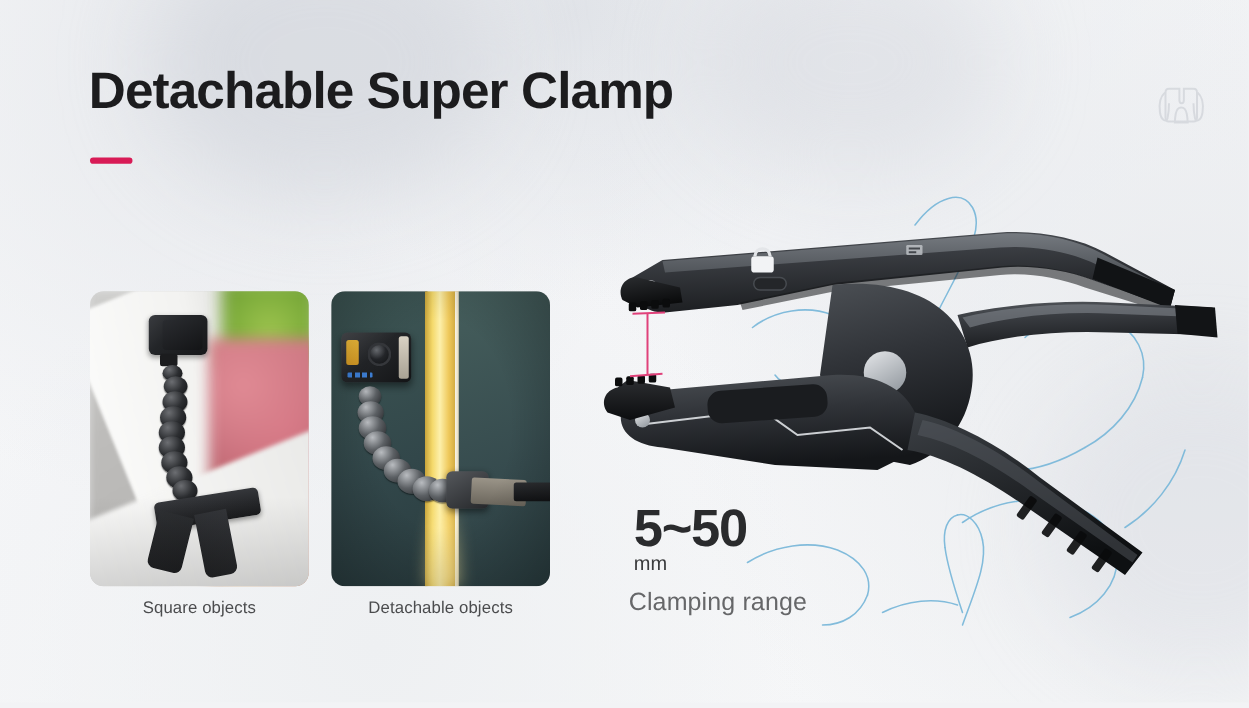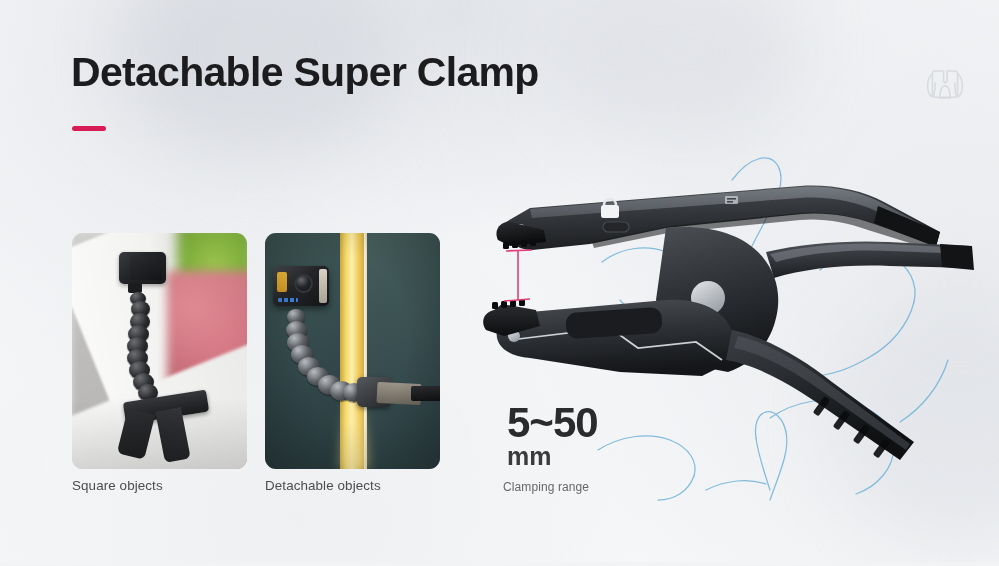--- a/index.html
+++ b/index.html
@@ -28,21 +28,21 @@
     line-height:1.62;letter-spacing:0.05px;white-space:pre-line;}
 
   
   #watermark{position:absolute;left:922px;top:58px;width:46px;height:48px;opacity:.5;}
 
   
   .photo-card{position:absolute;top:233px;width:175px;height:236px;border-radius:11px;
     overflow:hidden;background:#ddd;}
   #photo-square{left:72px;}
   #photo-cylindrical{left:265px;}
-  .caption{position:absolute;top:478px;width:175px;text-align:left;
+  .caption{position:absolute;top:478px;width:175px;text-align:center;
     font-size:13.4px;color:#4b4c4e;letter-spacing:.1px;}
   #caption-square{left:72px;}
   #caption-cylindrical{left:265px;}
 
   
   .p1-road{position:absolute;left:0;top:0;width:62%;height:100%;
     background:linear-gradient(150deg,#cfcfcd 0%,#bdbcba 40%,#b4b3b1 100%);filter:blur(3px);}
   .p1-rail{position:absolute;left:14%;top:-8%;width:95%;height:118%;
     background:linear-gradient(100deg,#fbfbfa 0%,#f2f2f0 46%,#e3e3e1 62%,#d6d6d4 100%);
     transform:rotate(-22deg);filter:blur(1.2px);}
@@ -86,22 +86,22 @@
      radial-gradient(ellipse at 50% 45%,rgba(0,0,0,0) 45%,rgba(0,0,0,.28) 100%);}
 
   
   #hero{position:absolute;left:470px;top:150px;width:529px;height:340px;}
   #hero svg{display:block;width:100%;height:100%;overflow:visible;}
 
   
   #spec{position:absolute;left:503px;top:402px;}
   #spec-value{font-size:42px;font-weight:700;color:#2a2b2d;letter-spacing:-1px;line-height:1;
     display:flex;align-items:baseline;flex-direction:column;}
-  #spec-unit{font-size:25px;font-weight:700;color:#3a3b3d;margin-left:4px;letter-spacing:0;}
-  #spec-label{margin-top:11px;font-size:12px;color:#666769;letter-spacing:.1px;}
+  #spec-unit{font-size:16px;font-weight:400;color:#3a3b3d;margin-left:4px;letter-spacing:0;}
+  #spec-label{margin-top:11px;font-size:20px;color:#666769;letter-spacing:.1px;}
 </style>
 </head>
 <body>
 
 <div id="stage">
 
   <div class="soft-blob" style="left:120px;top:-60px;width:280px;height:220px;background:rgba(205,209,216,.55);"></div>
   <div class="soft-blob" style="left:560px;top:-40px;width:240px;height:180px;background:rgba(212,216,222,.45);"></div>
   <div class="soft-blob" style="left:830px;top:300px;width:260px;height:240px;background:rgba(214,218,224,.4);"></div>
 

